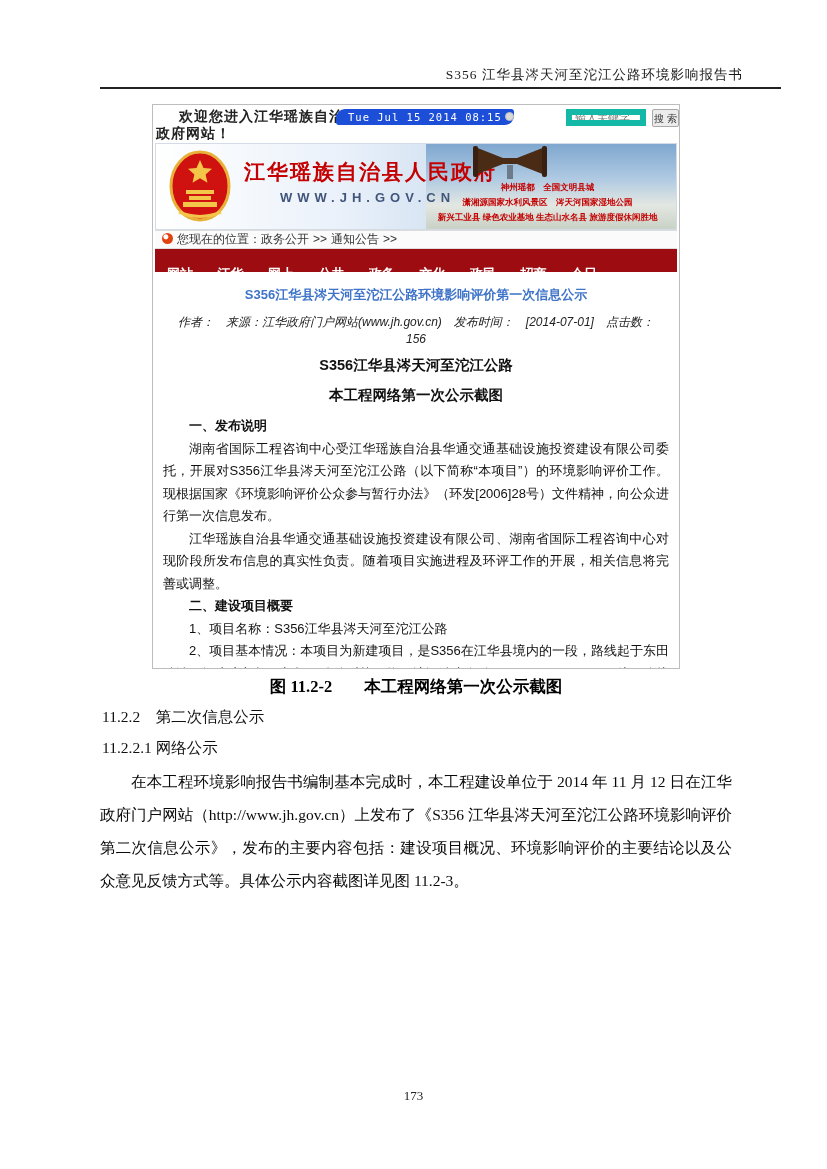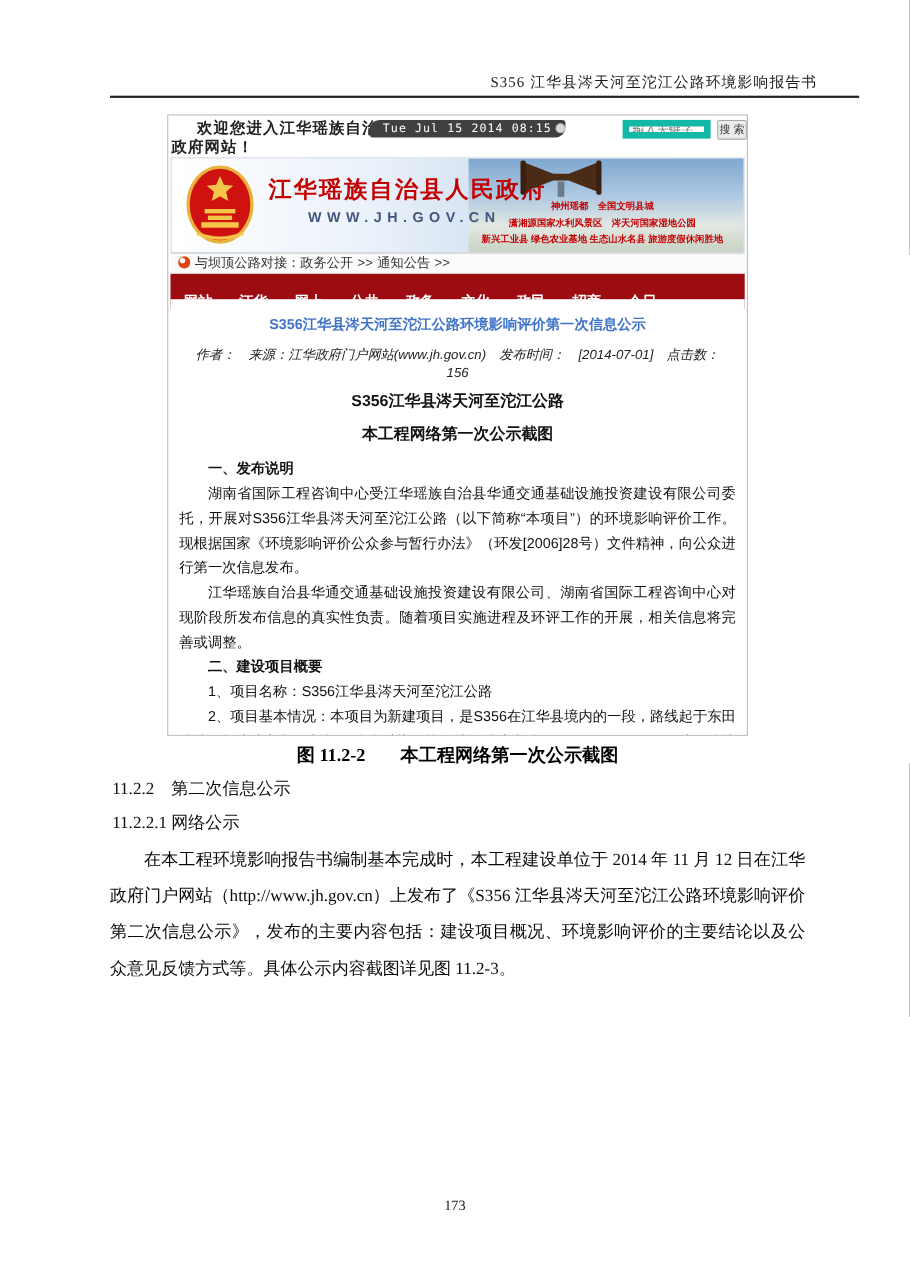--- a/index.html
+++ b/index.html
@@ -16,21 +16,21 @@
     border-top:2px solid #222; }
   
   .shot { position:absolute; top:104px; left:152px; width:528px; height:565px;
     background:#fff; border:1px solid #bdbdbd; overflow:hidden;
     font-family:"Liberation Sans", "DejaVu Sans", sans-serif; }
   .welcome-line1 { position:absolute; top:3px; left:26px; font-size:14px;
     font-weight:bold; color:#222; letter-spacing:1px; white-space:nowrap; }
   .welcome-line2 { position:absolute; top:20px; left:3px; font-size:14px;
     font-weight:bold; color:#222; letter-spacing:1px; white-space:nowrap; }
   .date-pill { position:absolute; top:4px; left:183px; height:16px;
-    background:#404040; color:#fff; font-family:"DejaVu Sans Mono", monospace;
+    background:#1d4ed8; color:#fff; font-family:"DejaVu Sans Mono", monospace;
     font-size:10.5px; line-height:16px; padding:0 12px; letter-spacing:1px;
     border-radius:9px 3px 9px 3px; white-space:nowrap; }
   .horn-icon { position:absolute; top:7px; left:352px; width:9px; height:9px;
     border-radius:50%; background:#d8d8d8; border:1px solid #c0c0c0; }
   .search-input { position:absolute; top:4px; left:413px; width:80px; height:17px;
     border:6px solid #14b8a6; background:#fff; font-size:11px; color:#999;
     padding:0 3px; font-family:"Liberation Sans", sans-serif; }
   .search-btn { position:absolute; top:4px; left:499px; width:27px; height:18px;
     background:#ececec; border:1px solid #a8a8a8; border-radius:2px;
     font-size:10px; color:#333; line-height:15px; text-align:center;
@@ -129,21 +129,21 @@
         </svg>
       </span>
       <div class="slogans">
         <div>神州瑶都　全国文明县城</div>
         <div>潇湘源国家水利风景区　涔天河国家湿地公园</div>
         <div>新兴工业县 绿色农业基地 生态山水名县 旅游度假休闲胜地</div>
       </div>
     </div>
 
     <div class="crumb">
-      <span class="crumb-icon"></span><span>与坝顶公路对接：</span><span>政务公开</span><span class="sep">&gt;&gt;</span><span>通知公告</span><span class="sep">&gt;&gt;</span>
+      <span class="crumb-icon"></span><span>您现在的位置：</span><span>政务公开</span><span class="sep">&gt;&gt;</span><span>通知公告</span><span class="sep">&gt;&gt;</span>
     </div>
 
     <div class="nav">
       <span>网站</span>
       <span>江华</span>
       <span>网上</span>
       <span>公共</span>
       <span>政务</span>
       <span>文化</span>
       <span>政民</span>

